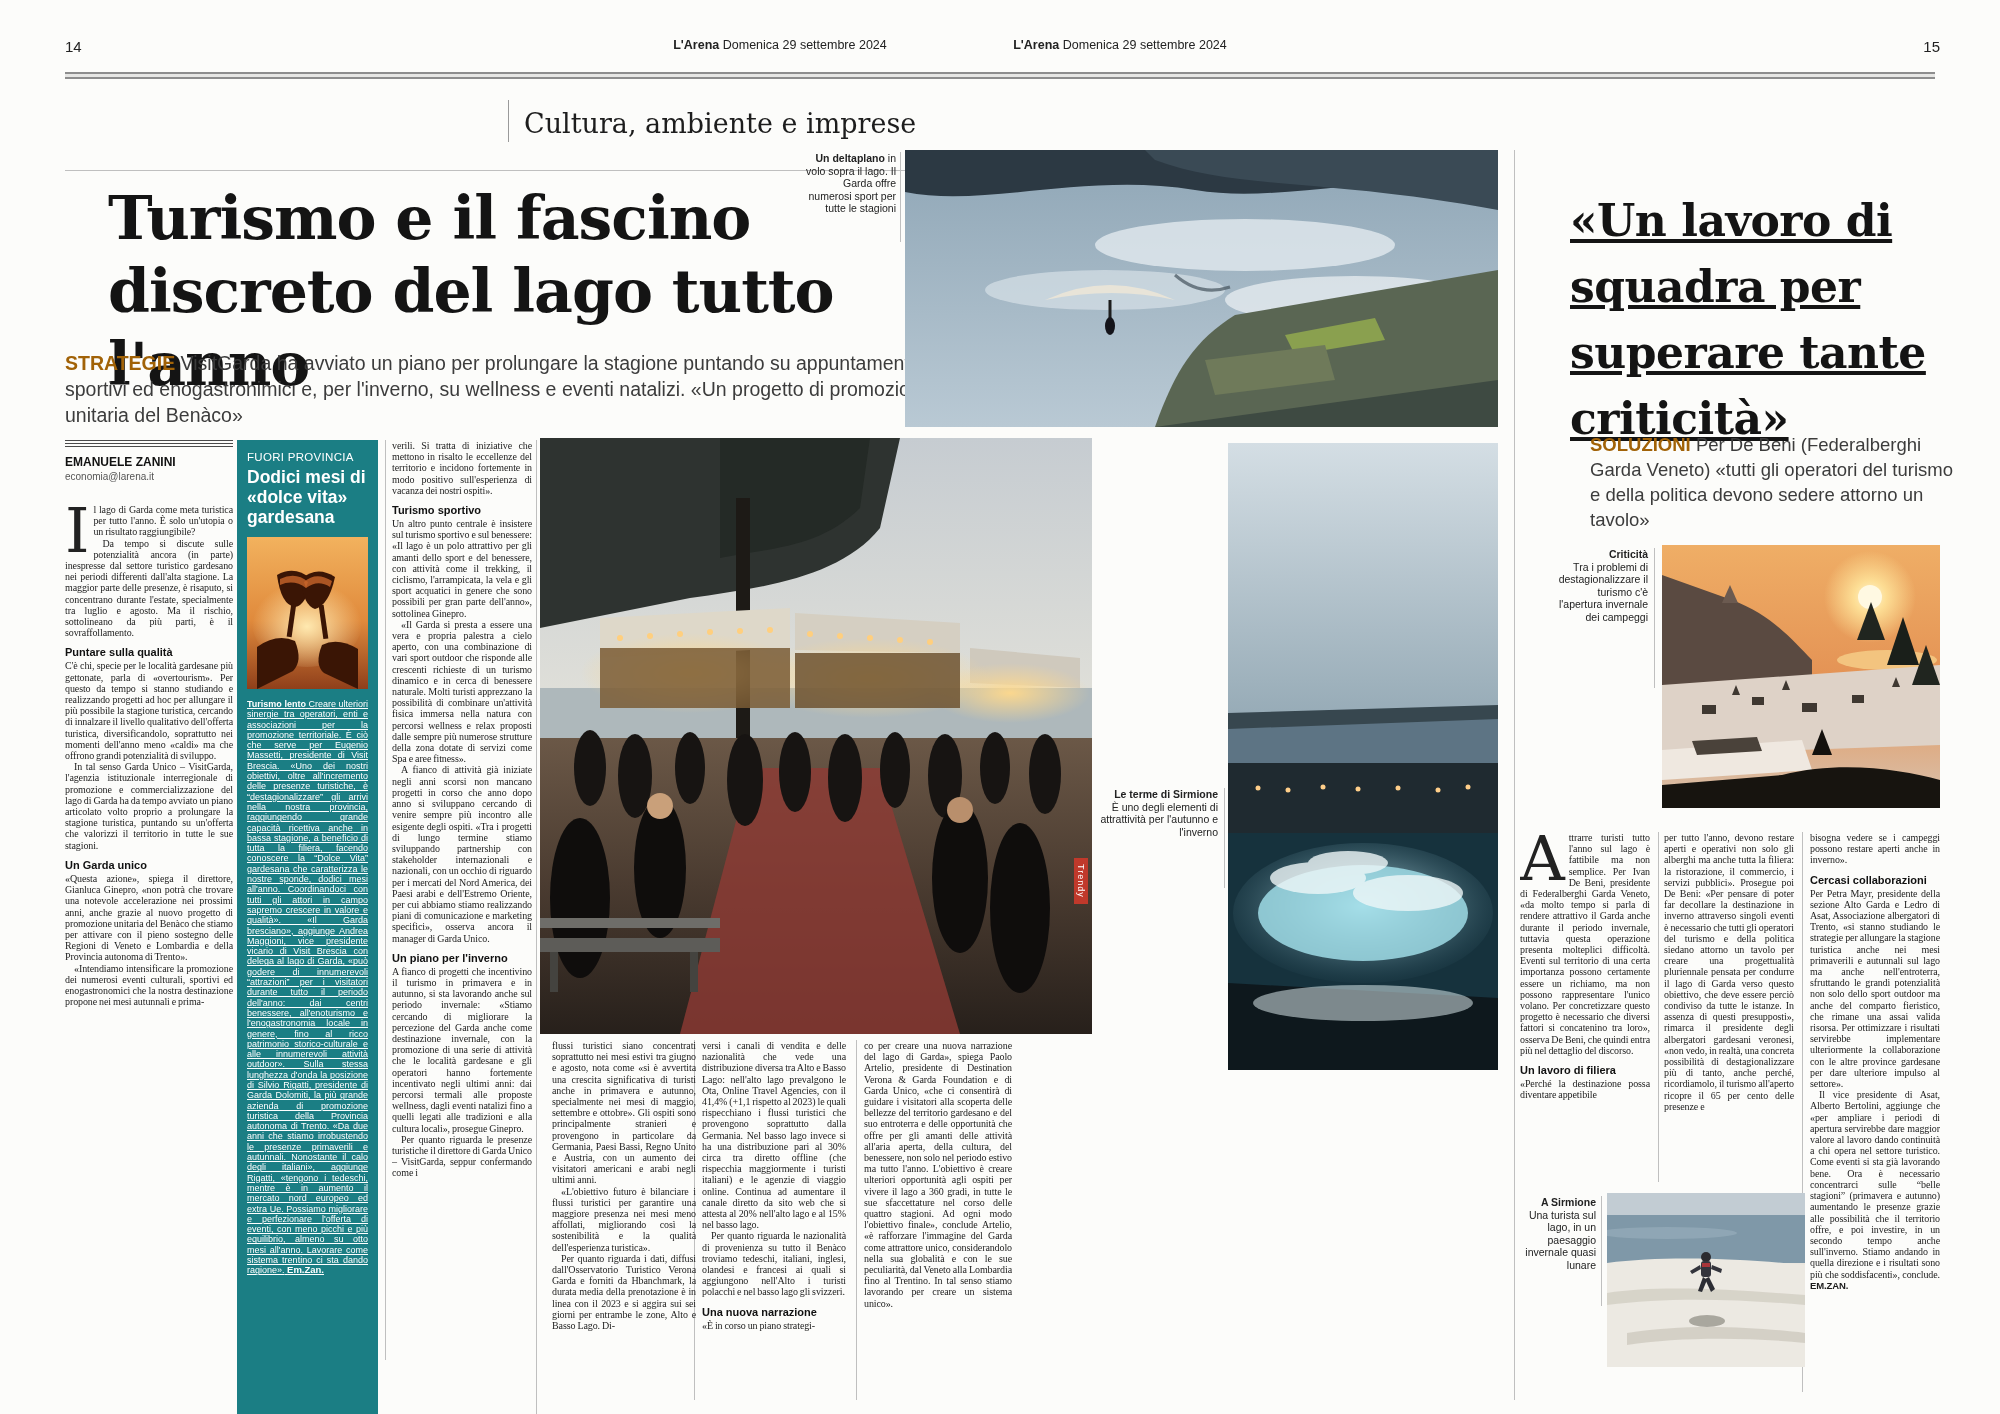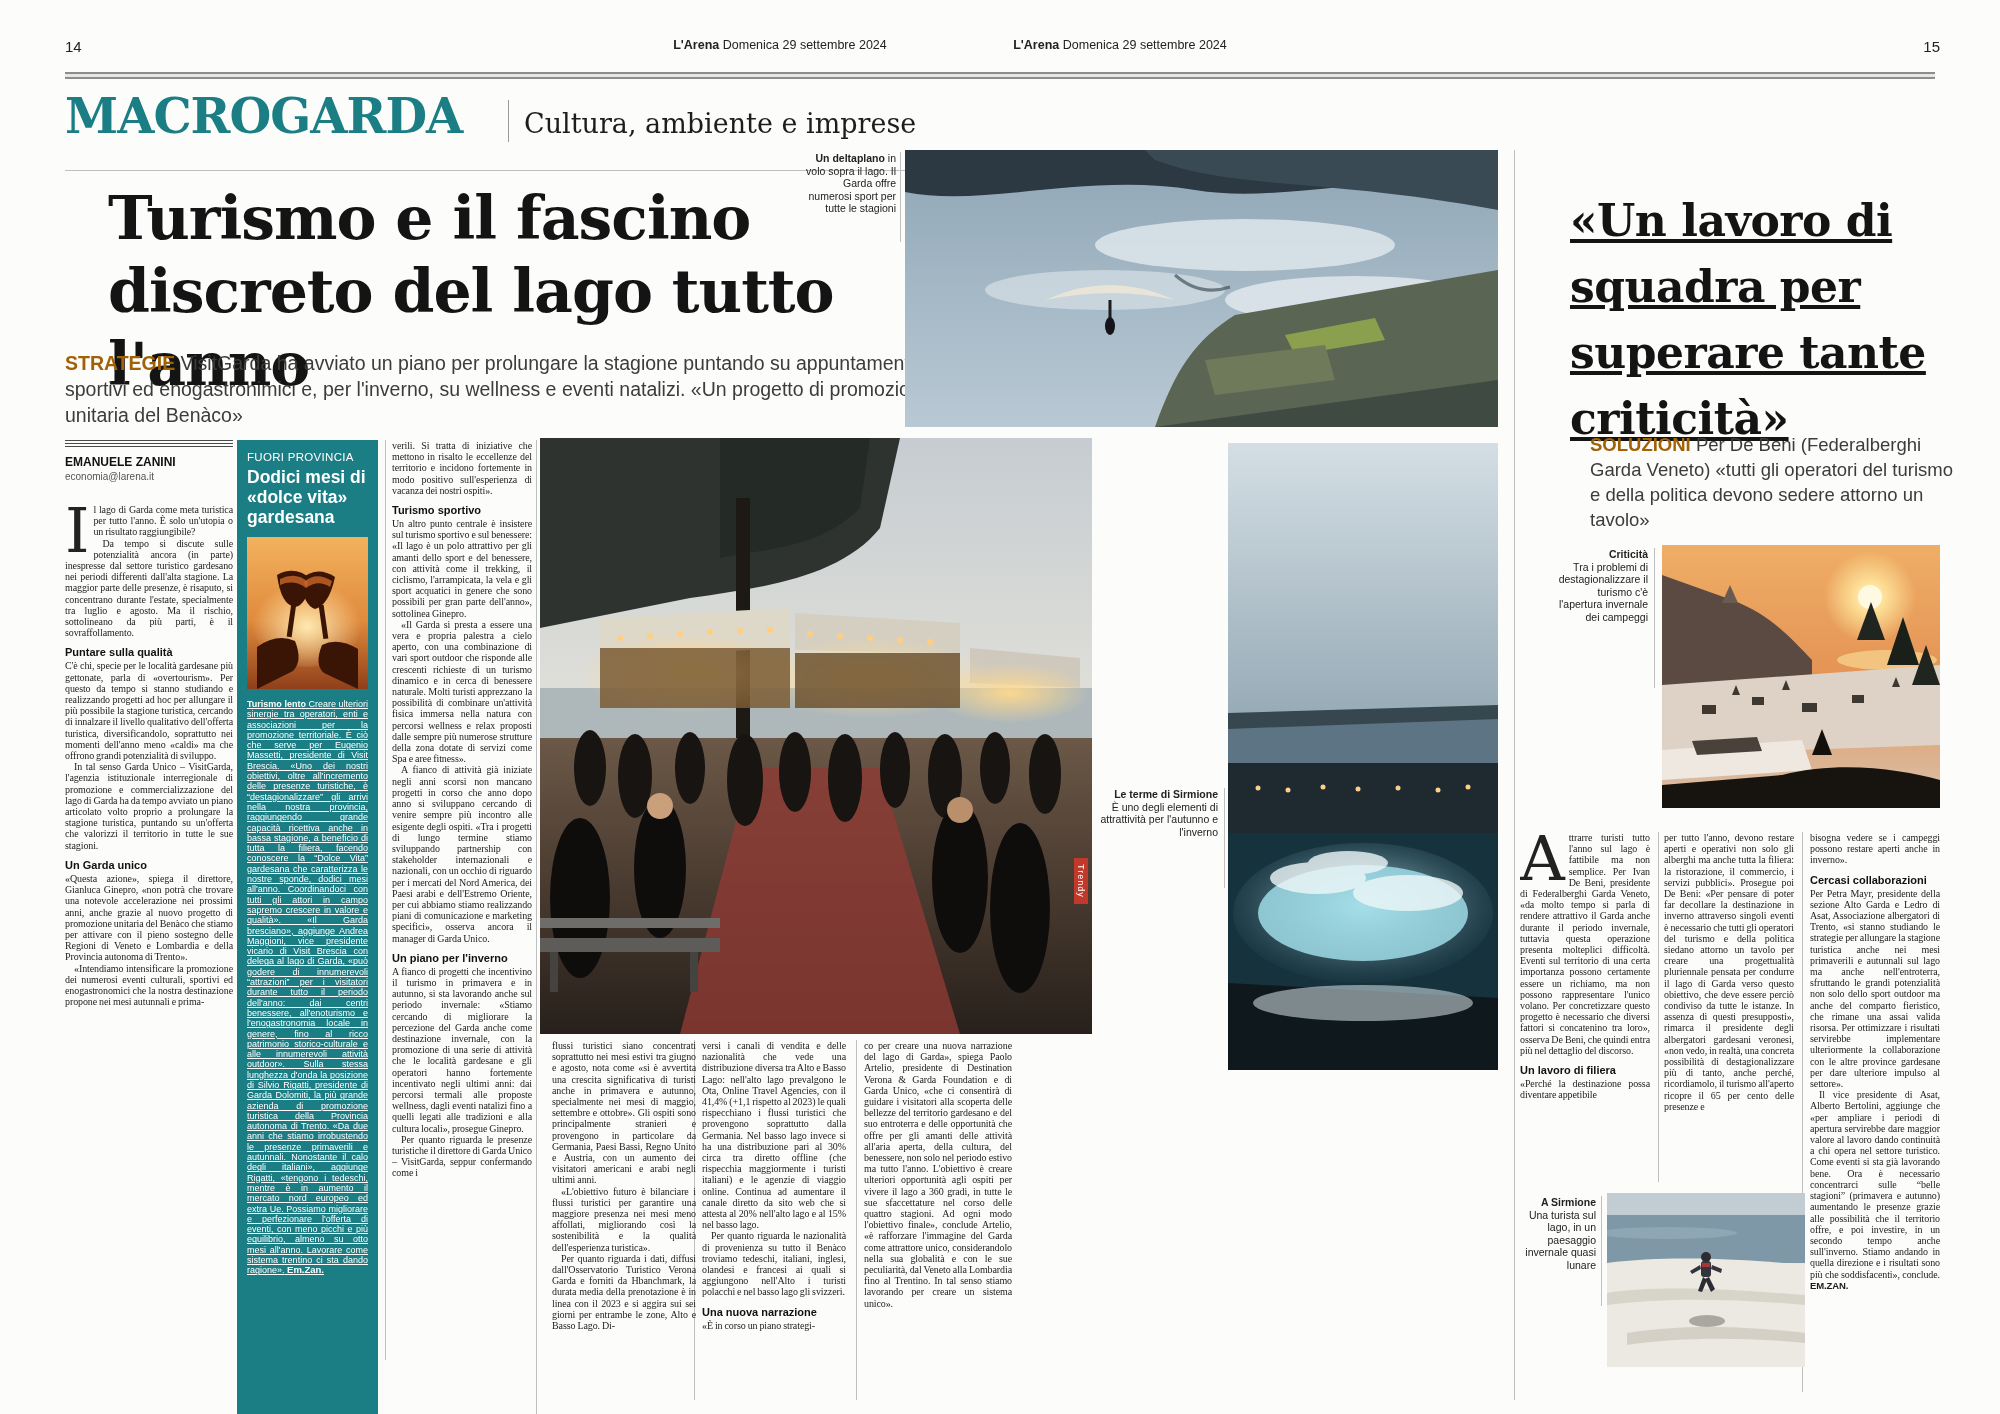--- a/index.html
+++ b/index.html
@@ -53,21 +53,20 @@
   <div class="abs issue" style="left:620px;top:38px;width:320px;">
     <b>L'Arena</b>
     <span>Domenica 29 settembre 2024</span>
   </div>
   <div class="abs issue" style="left:960px;top:38px;width:320px;">
     <b>L'Arena</b>
     <span>Domenica 29 settembre 2024</span>
   </div>
   <div class="abs dblrule" style="left:65px;top:72px;width:1870px;"></div>
 
-  <div class="abs section-title" style="left:65px;top:92px;">MACROGARDA</div>
   <div class="abs vbar" style="left:508px;top:100px;height:42px;"></div>
   <div class="abs section-sub" style="left:524px;top:110px;">Cultura, ambiente e imprese</div>
   <div class="abs hairline" style="left:65px;top:170px;width:1433px;height:1px;"></div>
 
   <div class="abs headline hl-left" style="left:65px;top:182px;width:810px;margin-left:43px;">Turismo e il fascino discreto del lago tutto l'anno</div>
   <div class="abs standfirst sf-left" style="left:65px;top:350px;width:885px;">
     <span class="kicker">STRATEGIE</span>
     <span>VisitGarda ha avviato un piano per prolungare la stagione puntando su appuntamenti sportivi ed enogastronimici e, per l'inverno, su wellness e eventi natalizi. «Un progetto di promozione unitaria del Benàco»</span>
   </div>
 

